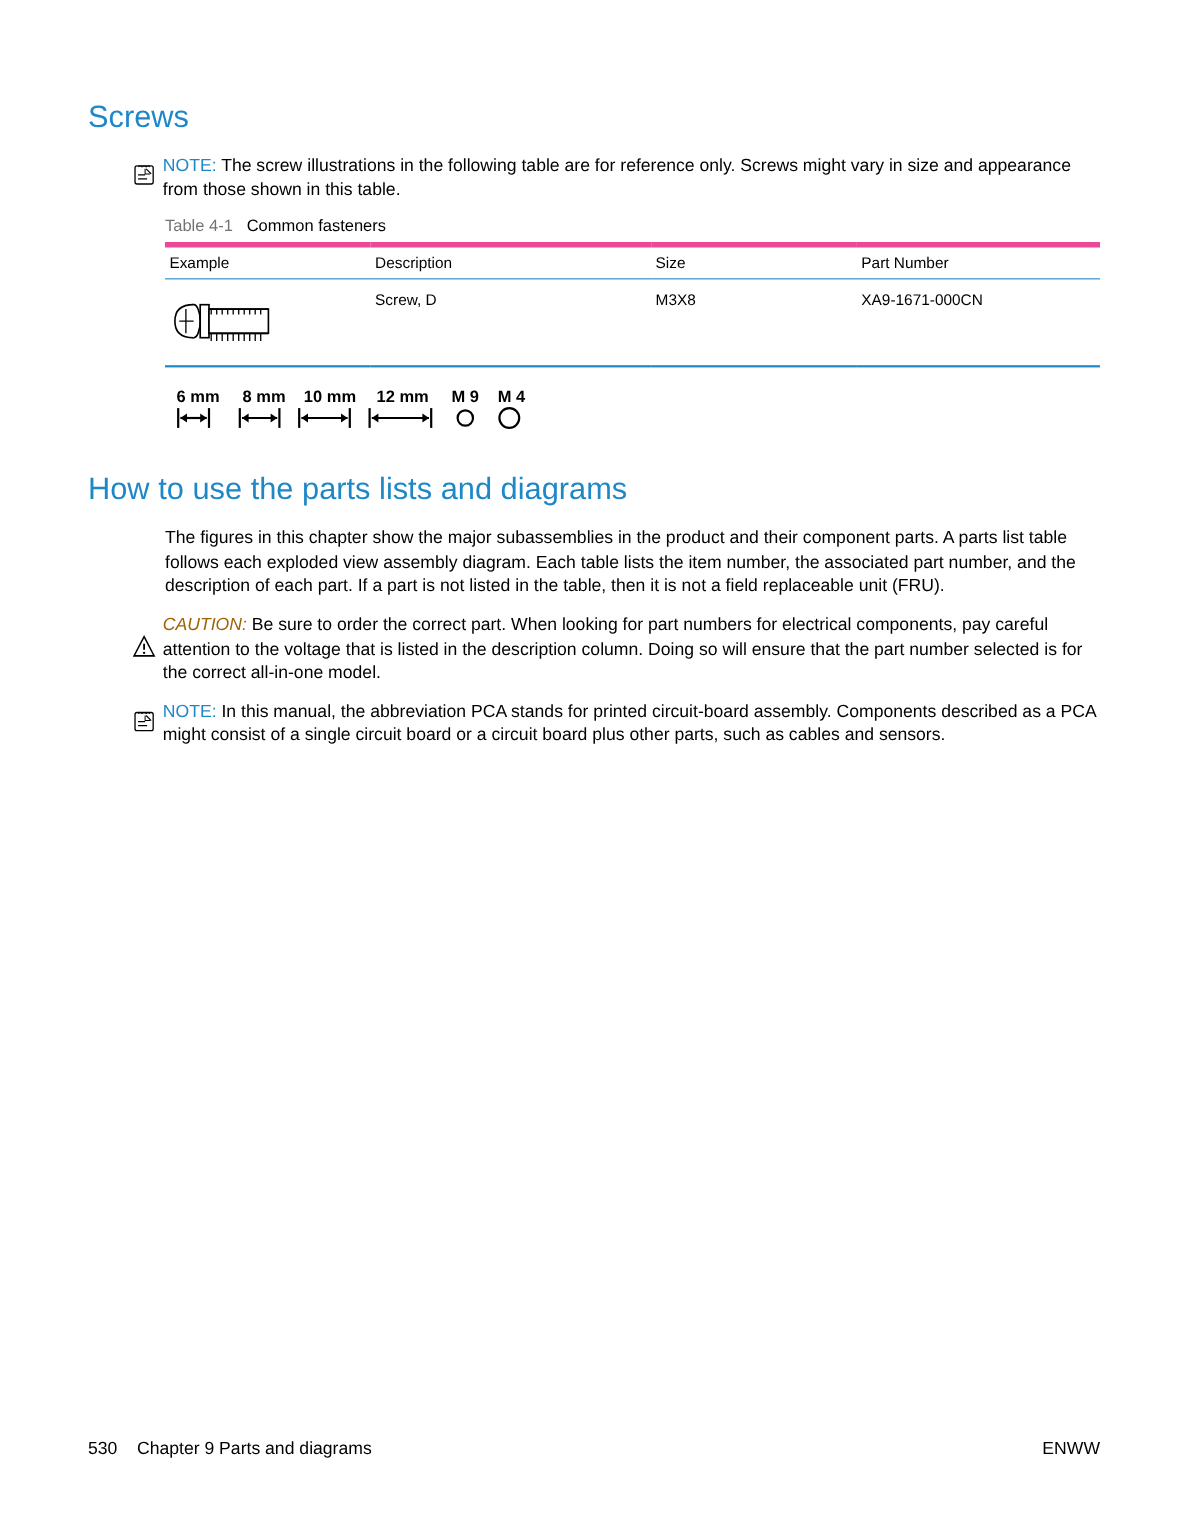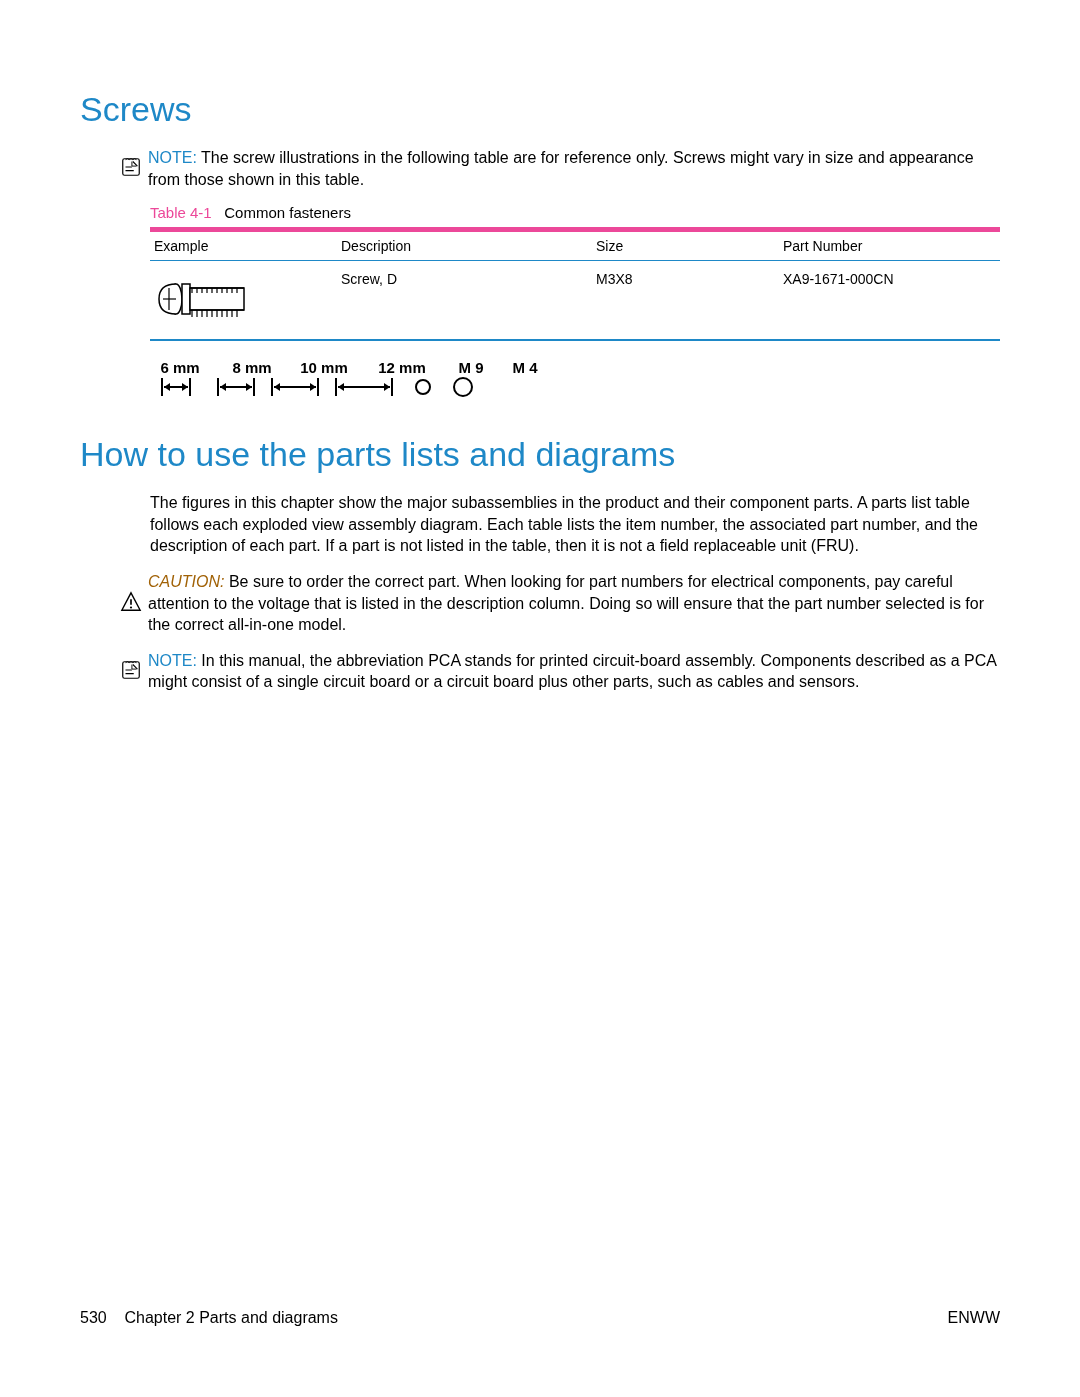--- a/index.html
+++ b/index.html
@@ -10,21 +10,21 @@
     color: #000;
     width: 1080px;
     height: 1397px;
     position: relative;
   }
   .page {
     padding: 90px 80px 0 80px;
   }
   h1 {
     font-weight: 400;
-    font-size: 34px;
+    font-size: 28px;
     color: #1e88c7;
     margin: 0 0 18px 0;
   }
   .note-block, .caution-block {
     display: flex;
     align-items: center;
     margin: 0 0 14px 40px;
     font-size: 16px;
     line-height: 1.35;
   }
@@ -42,21 +42,21 @@
     font-style: italic;
   }
   .body-section {
     margin-left: 70px;
   }
   .table-caption {
     font-size: 15px;
     margin-bottom: 6px;
   }
   .table-caption .tbl-num {
-    color: #ec4899;
+    color: #737373;
   }
   table.fasteners {
     width: 100%;
     border-collapse: collapse;
     font-size: 14px;
   }
   table.fasteners thead {
     border-top: 5px solid #ec4899;
     border-bottom: 1px solid #1e88c7;
   }
@@ -76,21 +76,21 @@
   table.fasteners tbody tr + tr td {
     border-top: 1px solid #ccc;
   }
   .screw-svg { width: 120px; height: 55px; }
   .ruler {
     margin: 18px 0 34px 70px;
     font-size: 15px;
   }
   .ruler-labels {
     display: flex;
-    gap: 12px;
+    gap: 0;
     font-weight: bold;
   }
   .ruler-labels span { display:inline-block; text-align:center;}
   .body-text {
     margin-left: 70px;
     font-size: 16px;
     line-height: 1.35;
     margin-bottom: 14px;
   }
   .footer {
@@ -240,16 +240,16 @@
     <div>
       <span class="note-label">NOTE:</span>
       <span>In this manual, the abbreviation  PCA  stands for  printed circuit-board assembly. Components described as a PCA might consist of a single circuit board or a circuit board plus other parts, such as cables and sensors.</span>
     </div>
   </div>
 </div>
 
 <div class="footer">
   <div>
     <span>530</span>&nbsp;&nbsp;&nbsp;
-    <span>Chapter 2   Parts and diagrams</span>
+    <span>Chapter 9   Parts and diagrams</span>
   </div>
   <div>ENWW</div>
 </div>
 
 </body></html>

